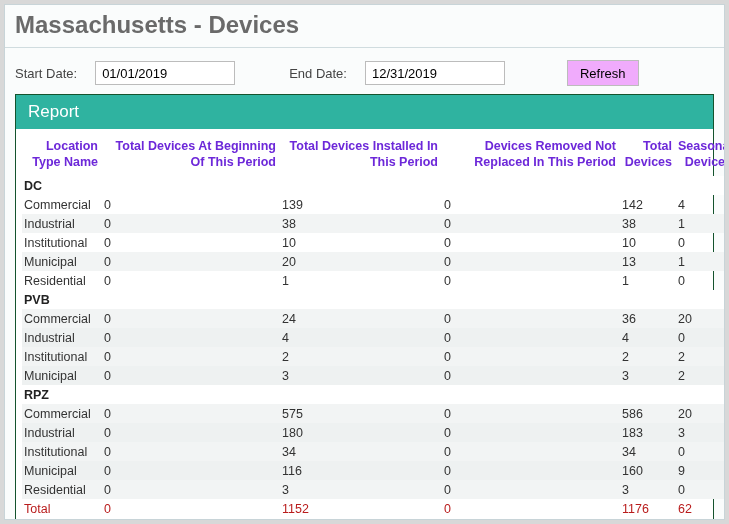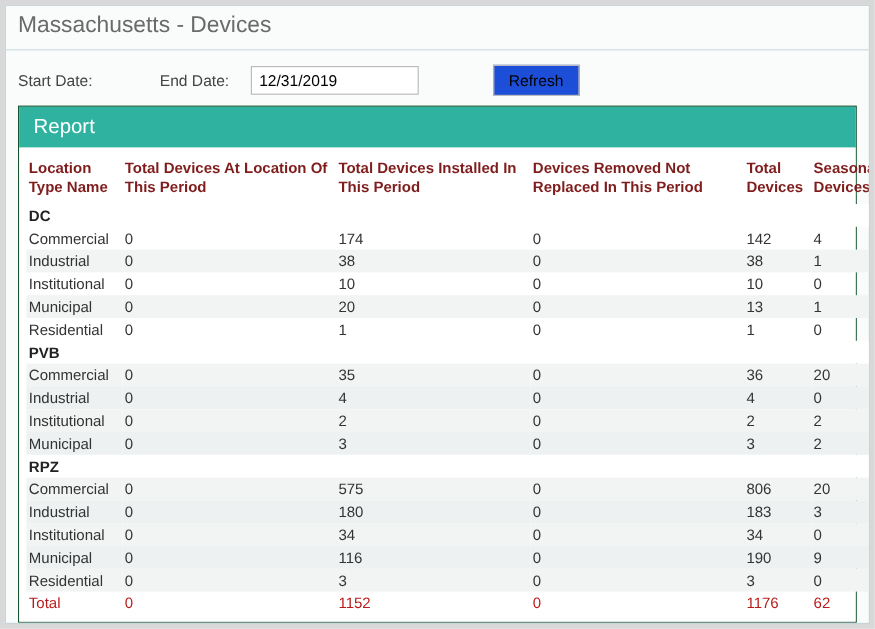--- a/index.html
+++ b/index.html
@@ -13,24 +13,24 @@
   }
   .panel {
     background: #fafcfc;
     border: 1px solid #c8d4d8;
     width: 721px;
     height: 516px;
     overflow: hidden;
   }
   .title {
     padding: 6px 10px 8px 10px;
-    font-size: 19px;
+    font-size: 24px;
     color: #6a6a6a;
     border-bottom: 1px solid #d0dcdf;
-    font-weight: 400;
+    font-weight: 700;
   }
   .controls {
     padding: 12px 10px 8px 10px;
     display: flex;
     align-items: center;
     gap: 16px;
     font-size: 13px;
     color: #444;
   }
   .controls label { margin-right: 2px; }
@@ -39,21 +39,21 @@
     height: 24px;
     padding: 2px 6px;
     font-size: 13px;
     font-family: inherit;
     background: #fff;
     width: 140px;
   }
   .controls .gap { width: 22px; }
   .controls button {
     border: 1px solid #bcbcbc;
-    background: #1d4ed8;
+    background: #f0abfc;
     height: 26px;
     padding: 2px 12px;
     font-size: 13px;
     font-family: inherit;
     cursor: pointer;
     margin-left: 46px;
   }
   .report-wrap {
     margin: 0 10px 10px 10px;
     border: 1px solid #14532d;
@@ -69,23 +69,23 @@
     background: #fff;
     padding: 6px 6px 6px 6px;
   }
   table {
     border-collapse: collapse;
     width: 100%;
     table-layout: fixed;
     font-size: 12.5px;
   }
   th {
-    text-align: left;
+    text-align: right;
     font-weight: 700;
-    color: #7f1d1d;
+    color: #6d28d9;
     padding: 4px 4px 6px 2px;
     vertical-align: top;
     line-height: 1.25;
   }
   td {
     padding: 2px 4px 2px 2px;
     color: #333;
     vertical-align: middle;
     height: 19px;
   }
@@ -109,20 +109,21 @@
   col.c5 { width: 60px; }
 </style>
 </head>
 <body>
 
 <div class="panel">
   <div class="title">Massachusetts - Devices</div>
 
   <div class="controls">
     <label>Start Date:</label>
+    <input type="text" value="01/01/2019" style="">
     <span class="gap"></span>
     <label>End Date:</label>
     <input type="text" value="12/31/2019" style="">
     <button>Refresh</button>
   </div>
 
   <div class="report-wrap">
     <div class="report-header">Report</div>
     <div class="table-wrap">
       <table>
@@ -130,35 +131,35 @@
           <col class="c0">
             <col class="c1">
             <col class="c2">
             <col class="c3">
             <col class="c4">
             <col class="c5">
         </colgroup>
         <thead>
           <tr>
             <th>Location Type Name</th>
-            <th>Total Devices At Location Of This Period</th>
+            <th>Total Devices At Beginning Of This Period</th>
             <th>Total Devices Installed In This Period</th>
             <th>Devices Removed Not Replaced In This Period</th>
             <th>Total Devices</th>
             <th>Seasonal Devices</th>
           </tr>
         </thead>
         <tbody id="report-body">
         <tr class="group">
               <td colspan="6">DC</td>
             </tr>
             <tr class="data">
               <td>Commercial</td>
               <td>0</td>
-              <td>174</td>
+              <td>139</td>
               <td>0</td>
               <td>142</td>
               <td>4</td>
             </tr>
             <tr class="data stripe">
               <td>Industrial</td>
               <td>0</td>
               <td>38</td>
               <td>0</td>
               <td>38</td>
@@ -187,21 +188,21 @@
               <td>0</td>
               <td>1</td>
               <td>0</td>
             </tr>
             <tr class="group">
               <td colspan="6">PVB</td>
             </tr>
             <tr class="data">
               <td>Commercial</td>
               <td>0</td>
-              <td>35</td>
+              <td>24</td>
               <td>0</td>
               <td>36</td>
               <td>20</td>
             </tr>
             <tr class="data stripe">
               <td>Industrial</td>
               <td>0</td>
               <td>4</td>
               <td>0</td>
               <td>4</td>
@@ -224,21 +225,21 @@
               <td>2</td>
             </tr>
             <tr class="group">
               <td colspan="6">RPZ</td>
             </tr>
             <tr class="data">
               <td>Commercial</td>
               <td>0</td>
               <td>575</td>
               <td>0</td>
-              <td>806</td>
+              <td>586</td>
               <td>20</td>
             </tr>
             <tr class="data stripe">
               <td>Industrial</td>
               <td>0</td>
               <td>180</td>
               <td>0</td>
               <td>183</td>
               <td>3</td>
             </tr>
@@ -248,21 +249,21 @@
               <td>34</td>
               <td>0</td>
               <td>34</td>
               <td>0</td>
             </tr>
             <tr class="data stripe">
               <td>Municipal</td>
               <td>0</td>
               <td>116</td>
               <td>0</td>
-              <td>190</td>
+              <td>160</td>
               <td>9</td>
             </tr>
             <tr class="data">
               <td>Residential</td>
               <td>0</td>
               <td>3</td>
               <td>0</td>
               <td>3</td>
               <td>0</td>
             </tr>

